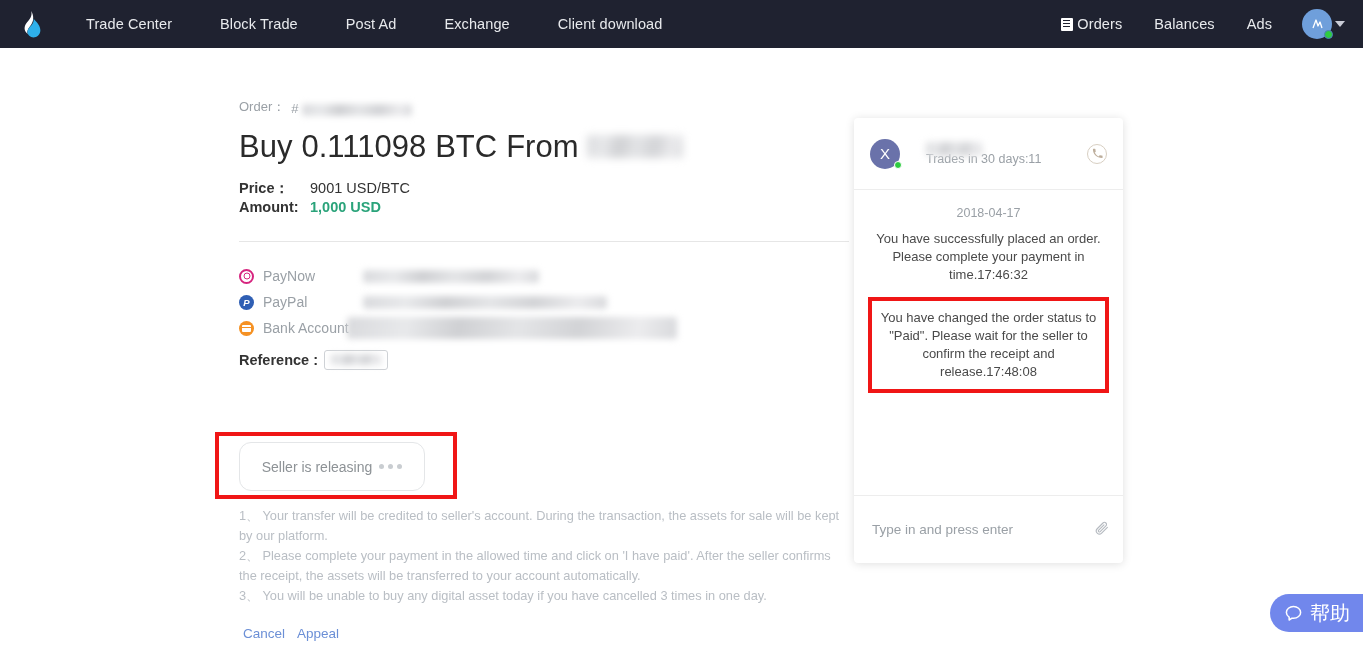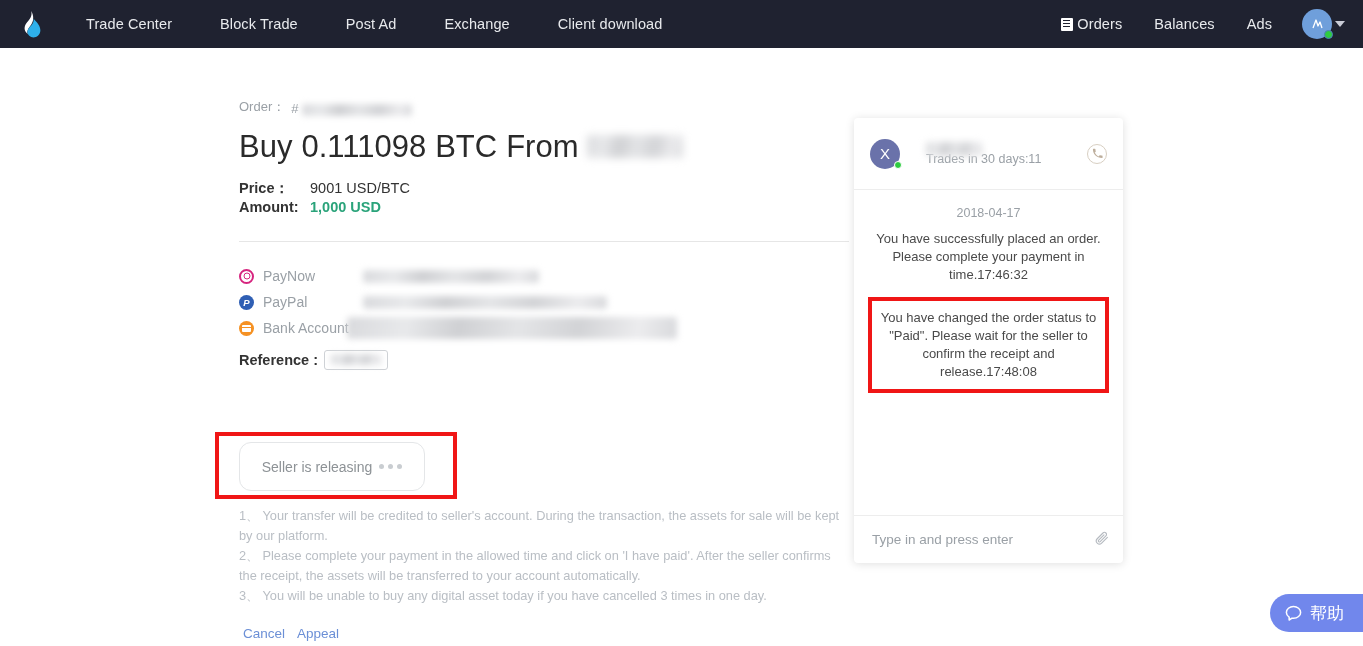--- a/index.html
+++ b/index.html
@@ -187,21 +187,21 @@
   .chat-body { flex:1 1 auto; padding:16px 14px 0 14px; position:relative; overflow:hidden; }
   .chat-date { text-align:center; font-size:12.5px; color:#9aa0a6; margin-bottom:10px; }
   .chat-sys {
     text-align:center; font-size:13px; color:#4a4a4a; line-height:18px;
     padding:0 6px;
   }
   .chat-sys.boxed {
     border:4px solid #f01616; padding:8px 6px; margin-top:13px;
   }
   .chat-foot {
-    height:48px; border-top:1px solid #ededed;
+    height:68px; border-top:1px solid #ededed;
     display:flex; padding:0 16px; position:relative;
   }
   .chat-input {
     border:none; outline:none; background:transparent;
     font-size:13.5px; color:#9aa0a6; width:210px;
     font-family:"Liberation Sans", sans-serif;
   }
   .chat-input::placeholder { color:#9aa0a6; }
   .clip {
     position:absolute; right:14px; top:50%; transform:translateY(-50%);
@@ -209,21 +209,21 @@
   }
 
   
   .help-widget {
     position:absolute; right:0px; bottom:14px;
     width:93px; height:38px;
     background:#7187ec; border-radius:19px 0 0 19px;
     display:flex; align-items:center; gap:7px; padding-left:14px;
     cursor:pointer; color:#fff;
   }
-  .help-widget .hl { font-size:17px; }
+  .help-widget .hl { font-size:20px; }
 </style>
 </head>
 <body>
 
 <div class="navbar">
   <div class="logo-wrap">
     <svg width="22" height="27" viewBox="0 0 22 27">
       <path d="M11.2 0C12.6 5.2 9.6 8.3 7.1 11.3 4.4 14.5 3.6 18.4 6.2 21.6c1 1.2 2.3 1.9 2.3 1.9C5.3 21 9.4 16 11.4 13.2 13.8 9.8 13.9 4.6 11.2 0z" fill="#ffffff"></path>
       <path d="M13.8 8.1c-.1 0-.2.1-.2.2.4 5.2-4.2 7-5.8 10.6-1.2 2.6.2 5.9 3.4 7.1 4 1.5 8.6-1.2 9.1-5.7.5-4.7-2.7-8.2-6.5-12.2z" fill="#2eb0ea"></path>
     </svg>

